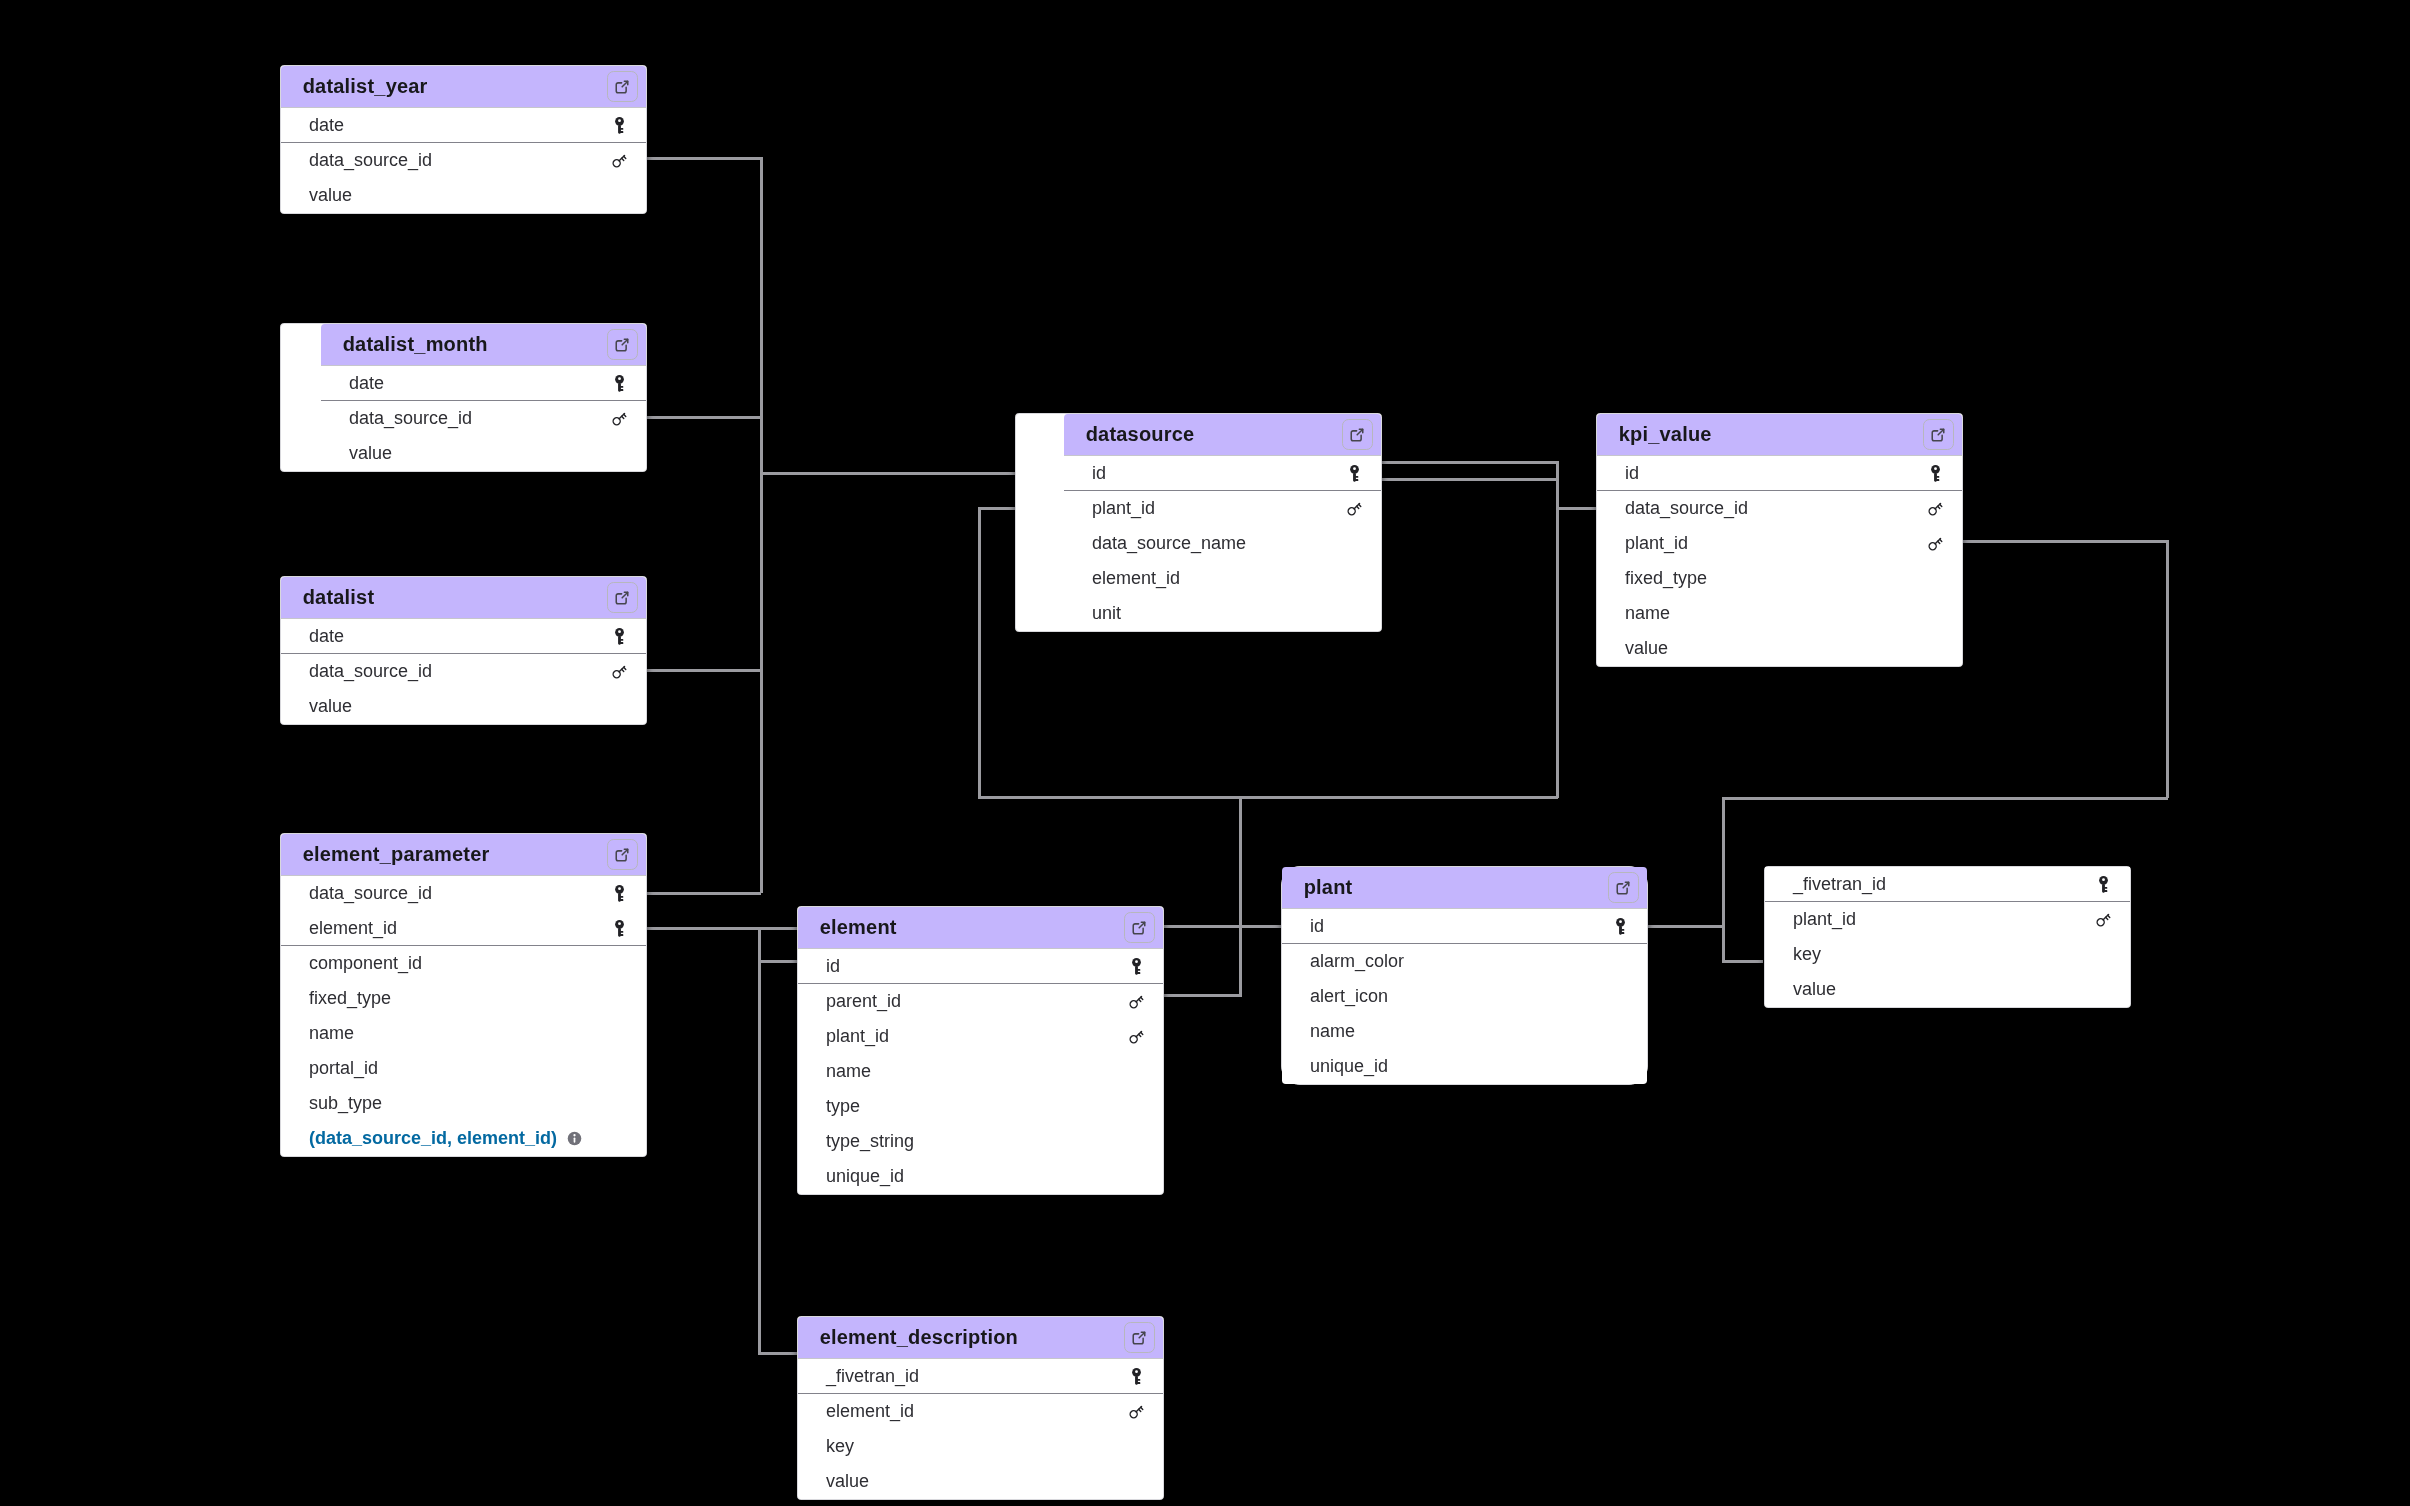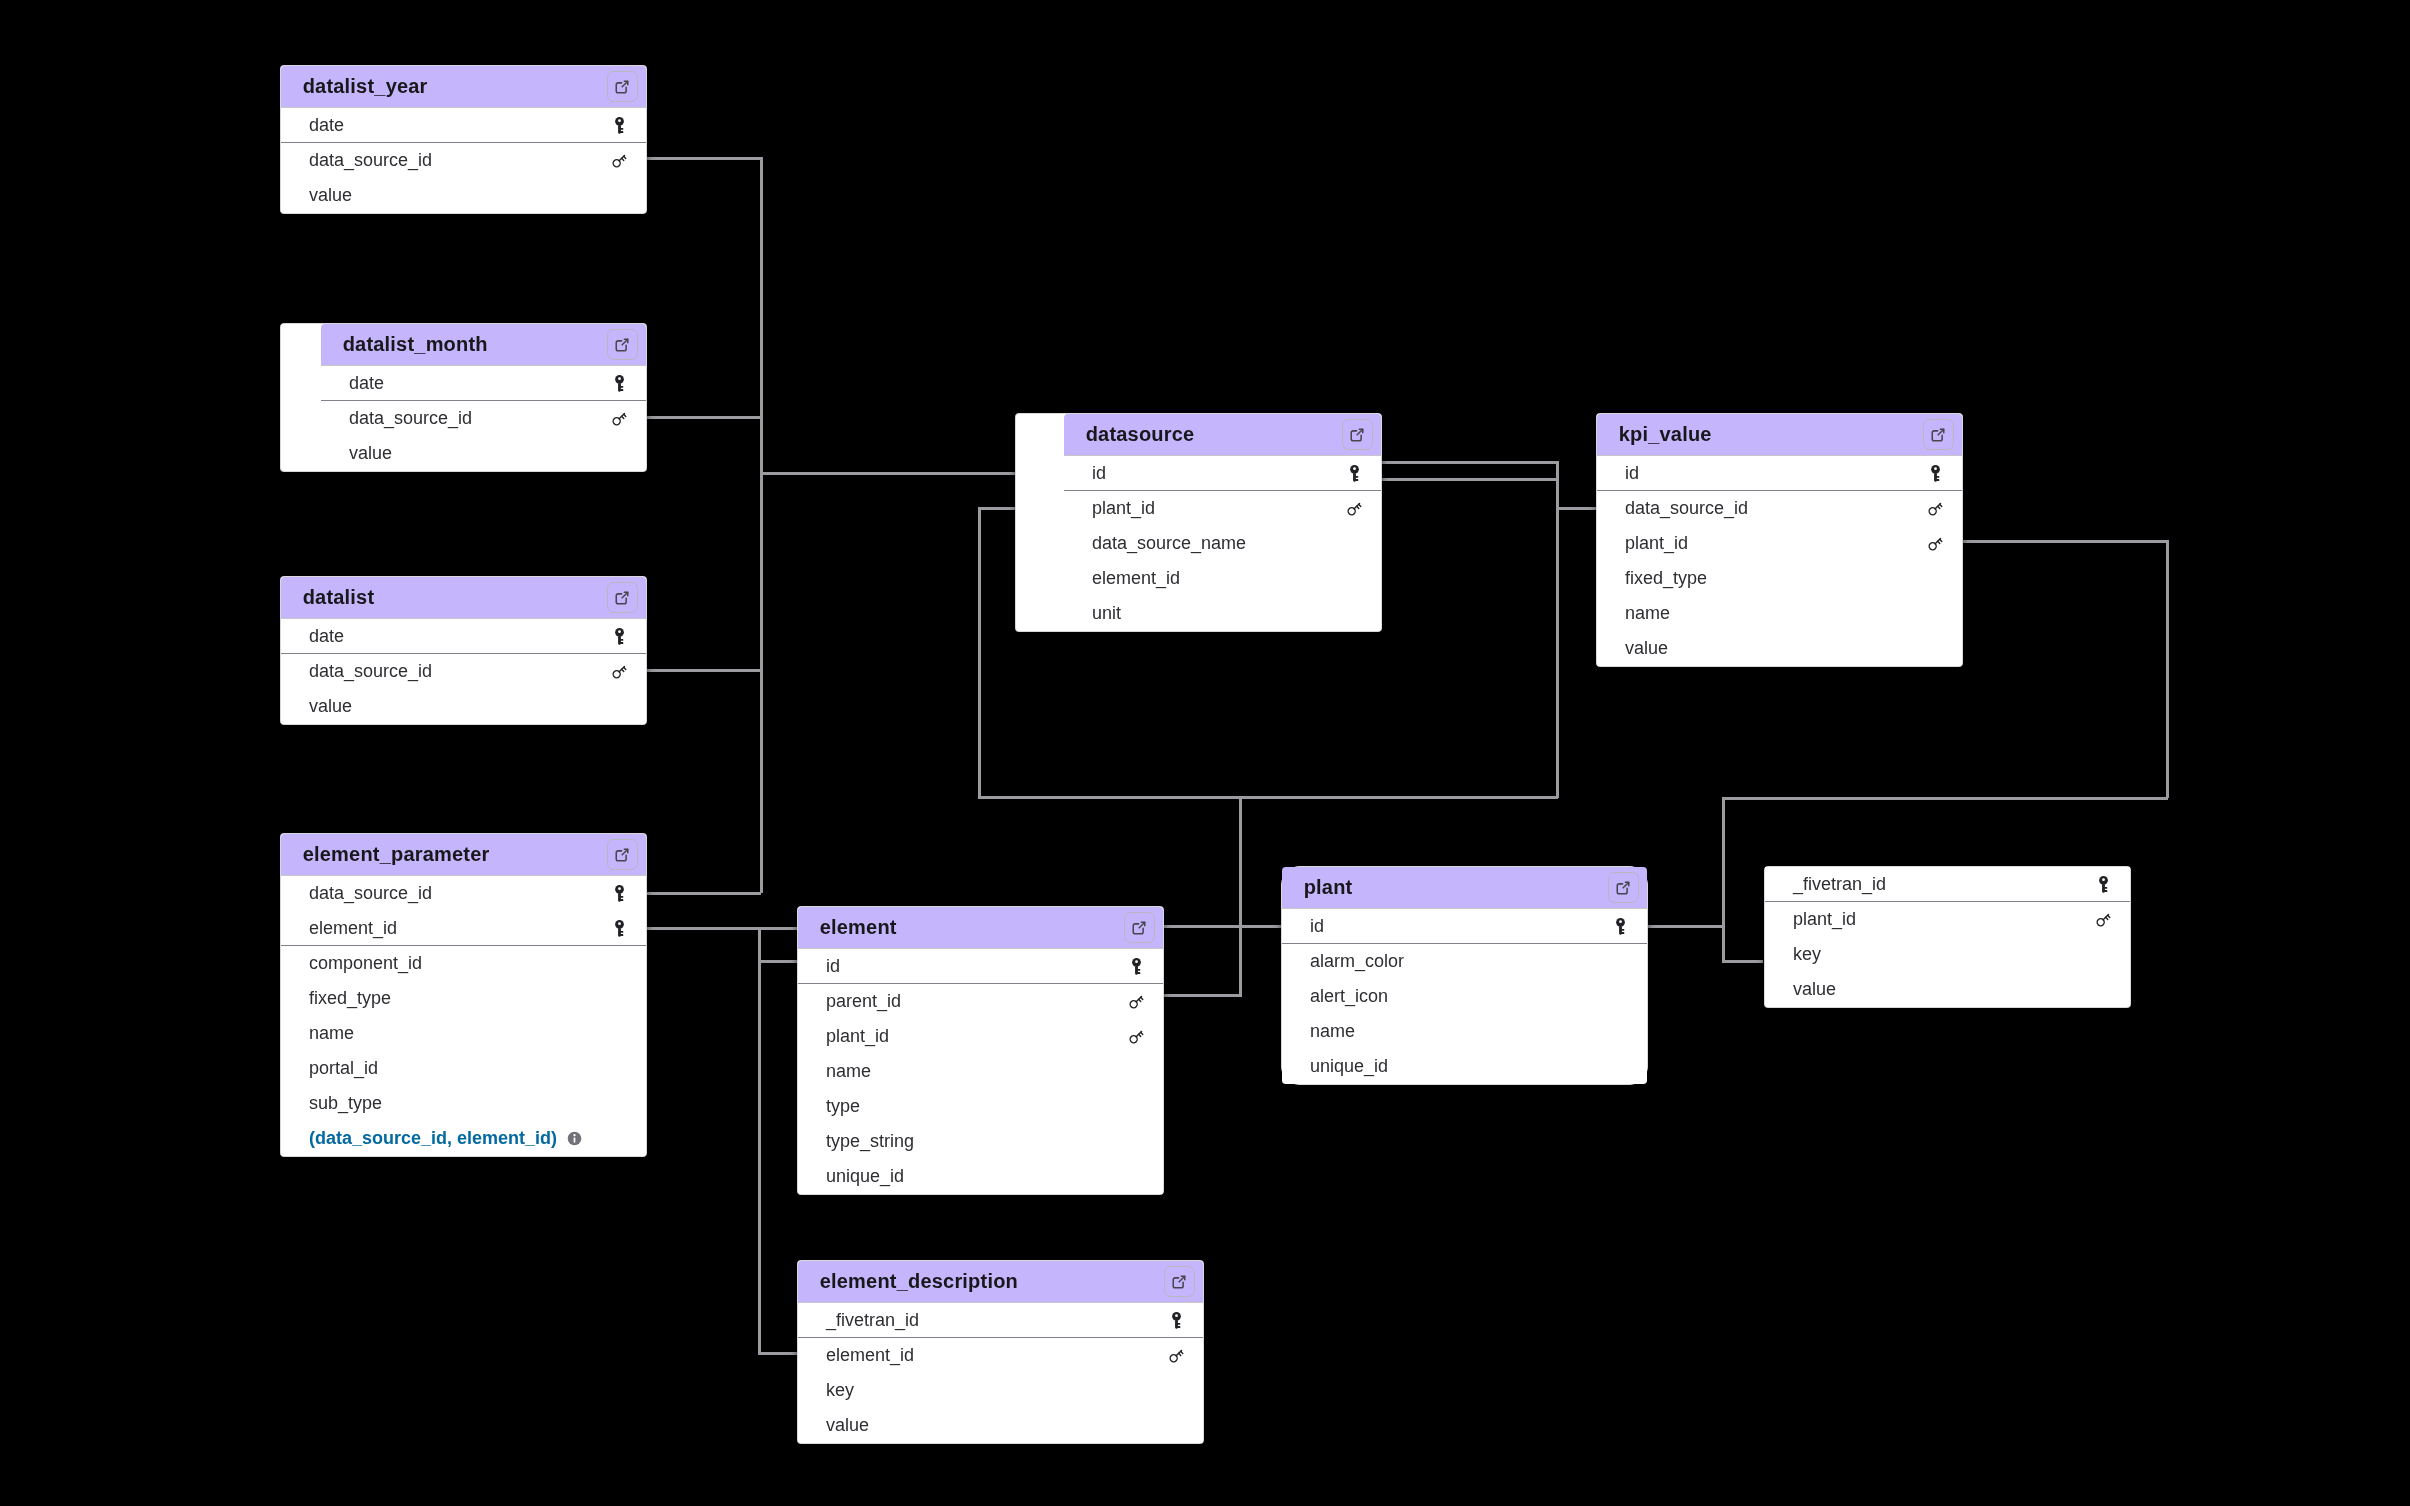--- a/index.html
+++ b/index.html
@@ -649,21 +649,21 @@
         </span>
         <span class="key-slot"></span>
       </div>
       <div class="row">
         <span class="col-left">
           <span class="col-name">value</span>
         </span>
         <span class="key-slot"></span>
       </div>
     </div>
-    <div class="tbl" style="left: 797px; top: 1260px; width: 407px;">
+    <div class="tbl" style="left: 797px; top: 1316px; width: 367px;">
       <div class="tbl-header">
         <span class="tbl-title">element_description</span>
         <button class="open-btn">
           <span class="key-slot">
             <svg viewBox="0 0 20 20" width="18" height="18" fill="none" stroke="#46464d" stroke-width="1.7" stroke-linecap="round" stroke-linejoin="round">
               <path d="M12.6 3.6 H16.4 V7.4"></path>
               <path d="M16.2 3.8 L10.2 9.8"></path>
               <path d="M14.6 10.4 V14.4 A2 2 0 0 1 12.6 16.4 H5.6 A2 2 0 0 1 3.6 14.4 V7.4 A2 2 0 0 1 5.6 5.4 H9.6"></path>
             </svg>
           </span>

